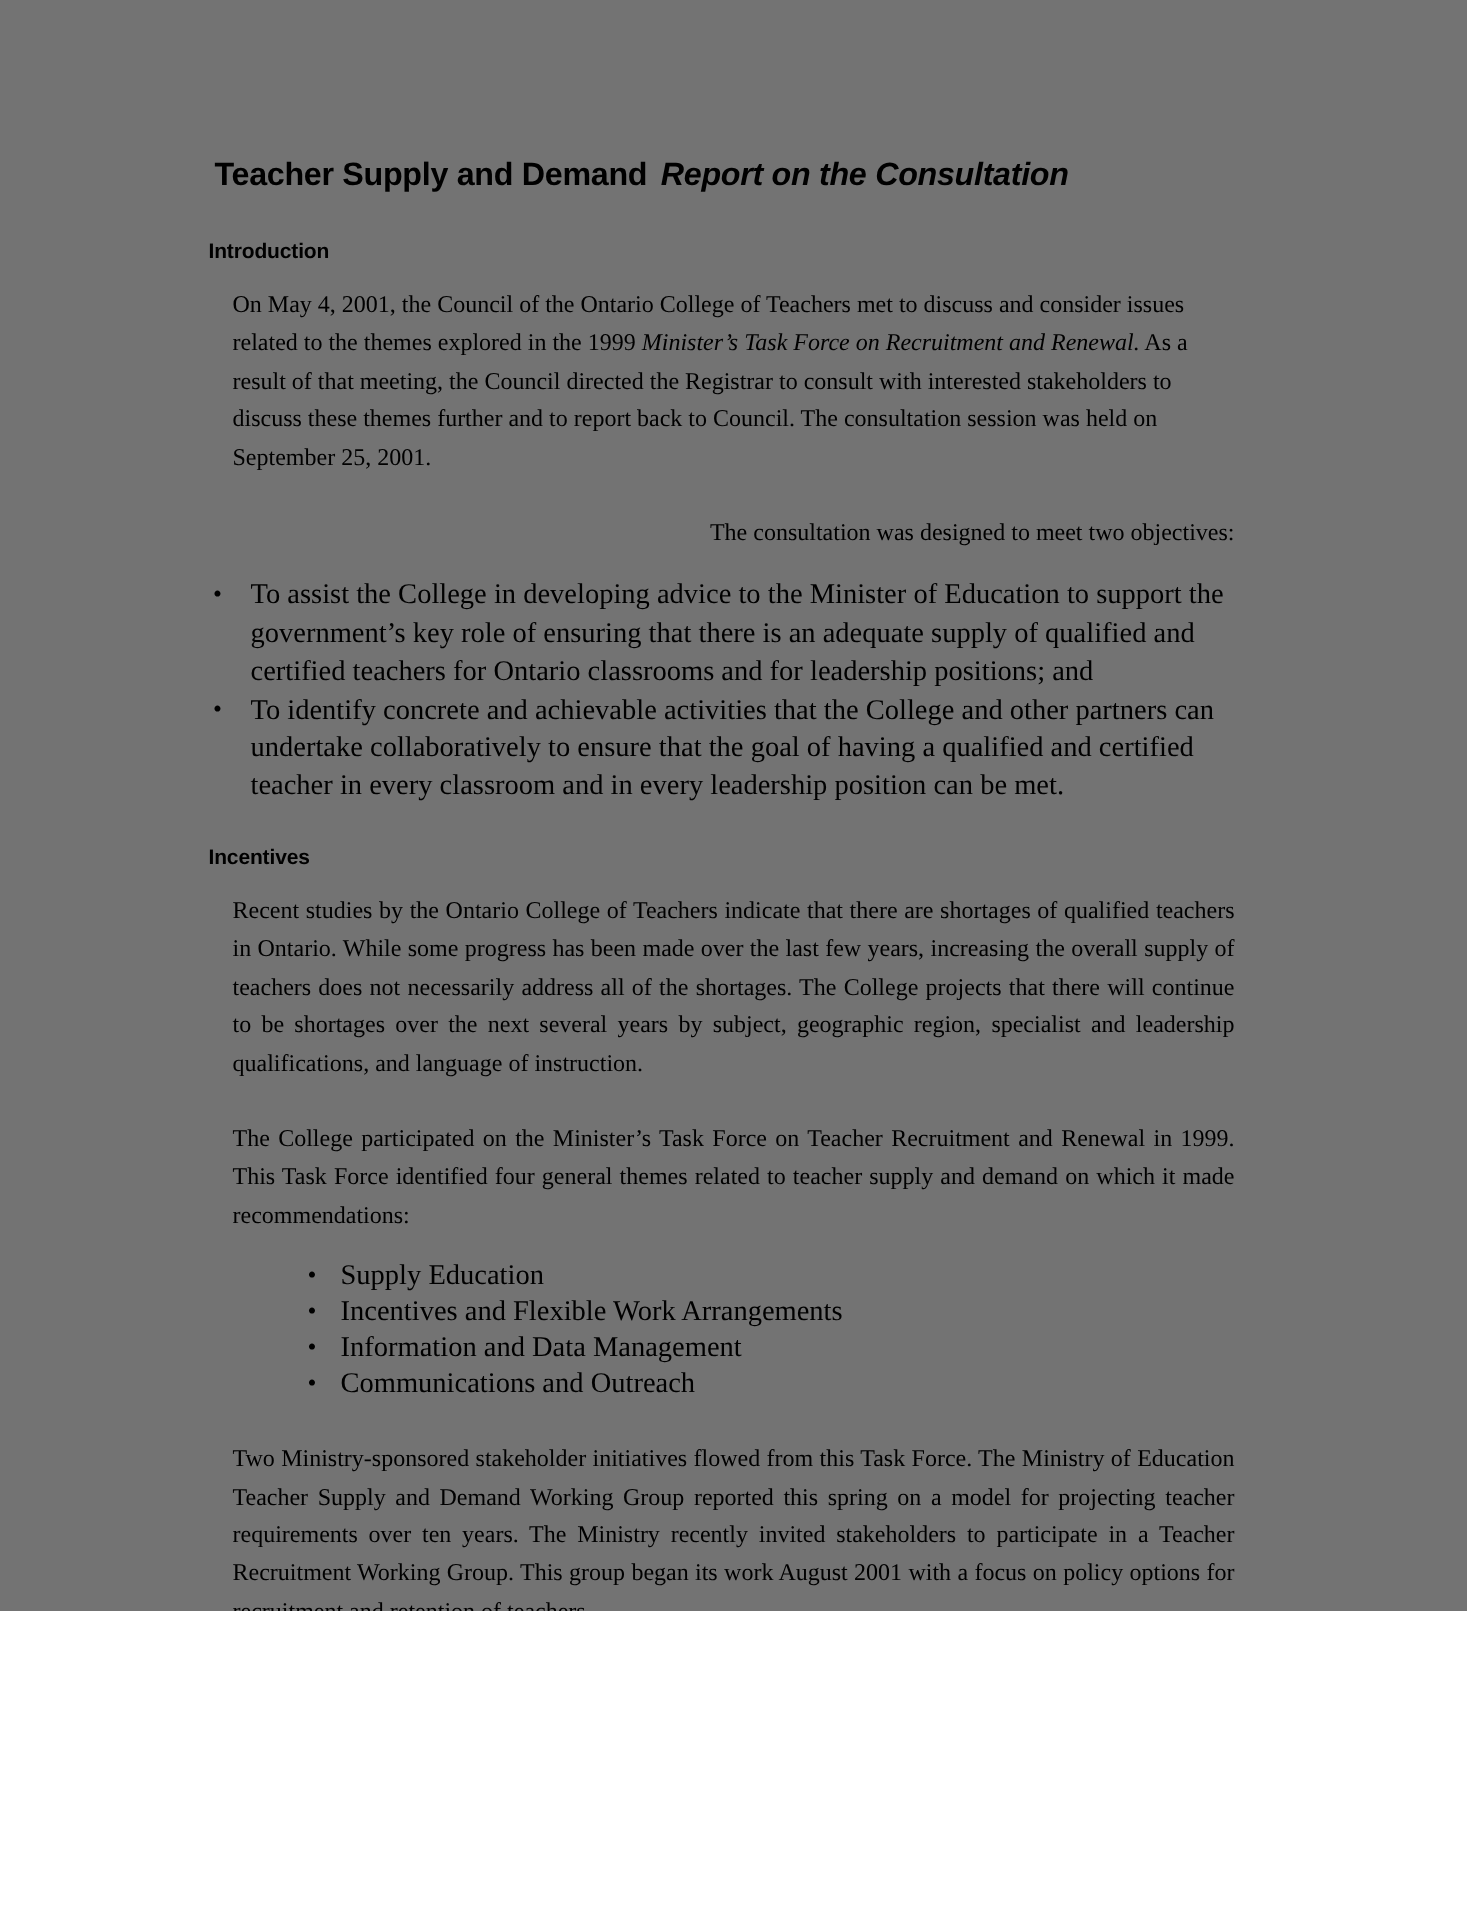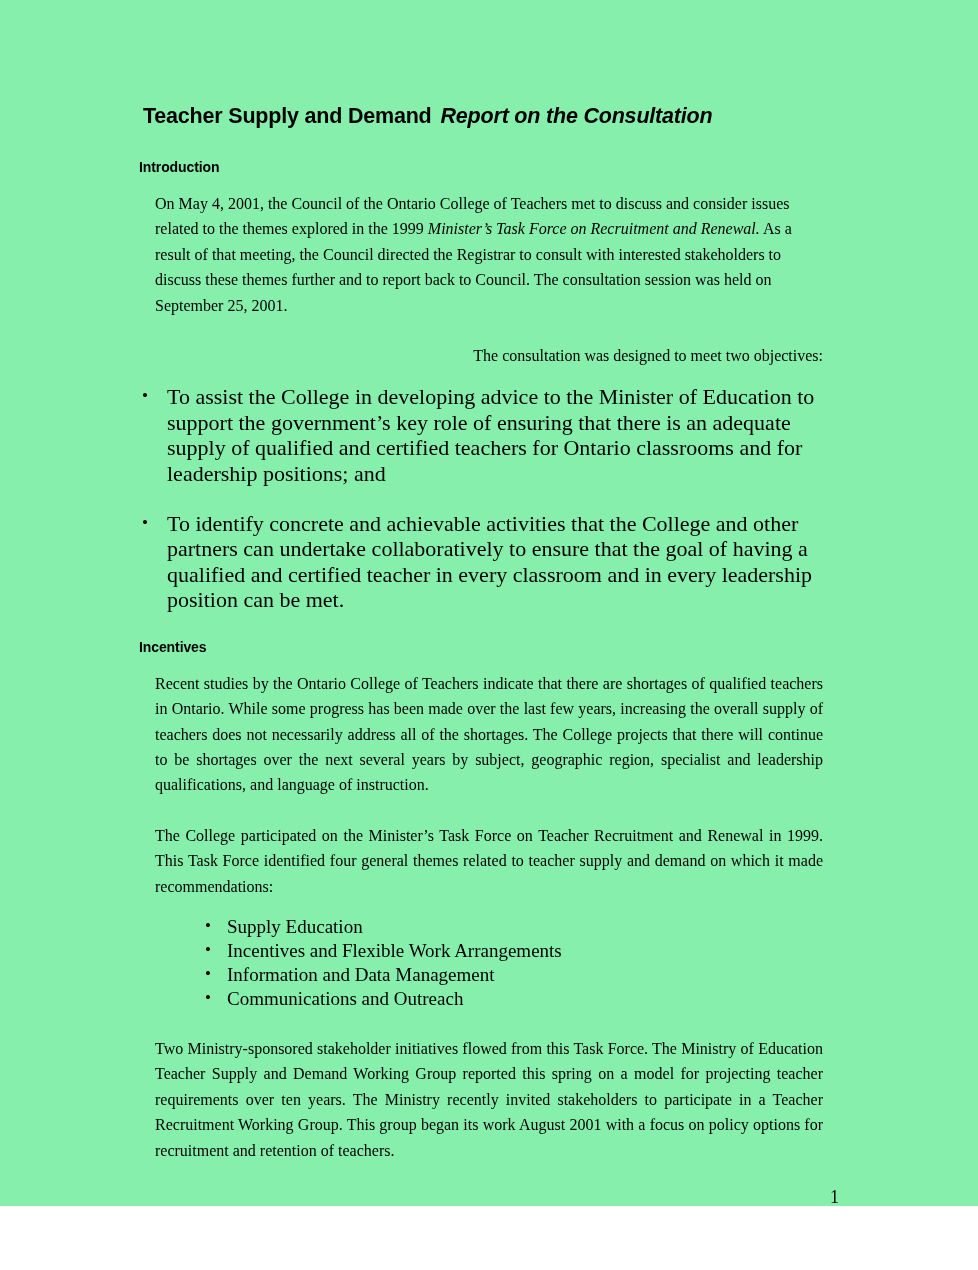--- a/index.html
+++ b/index.html
@@ -7,22 +7,22 @@
     padding: 0;
     background: #ffffff;
   }
   body {
     font-family: "Liberation Serif", serif;
     color: #000000;
   }
   .page {
     position: relative;
     width: 978px;
-    height: 1206px;
-    background: #86efac;
+    height: 1074px;
+    background: #737373;
     overflow: hidden;
     box-sizing: border-box;
   }
   .content {
     position: absolute;
     left: 139px;
     top: 104px;
     width: 700px;
   }
 
@@ -68,34 +68,33 @@
   }
 
   
   ul.bullets {
     list-style: none;
     margin: 0;
     padding: 0;
   }
   ul.bullets > li {
     position: relative;
-    font-size: 22px;
+    font-size: 19px;
     line-height: 25.4px;
     padding-left: 26px;
     margin-left: 2px;
   }
   ul.bullets > li::before {
     content: "\2022";
     position: absolute;
     left: 1px;
     top: -1px;
     font-size: 17px;
   }
   ul.bullets.spaced > li + li {
-    margin-top: 25px;
   }
 
   
   ul.themes {
     list-style: none;
     margin: 4px 0 0 0;
     padding: 0;
   }
   ul.themes > li {
     position: relative;

